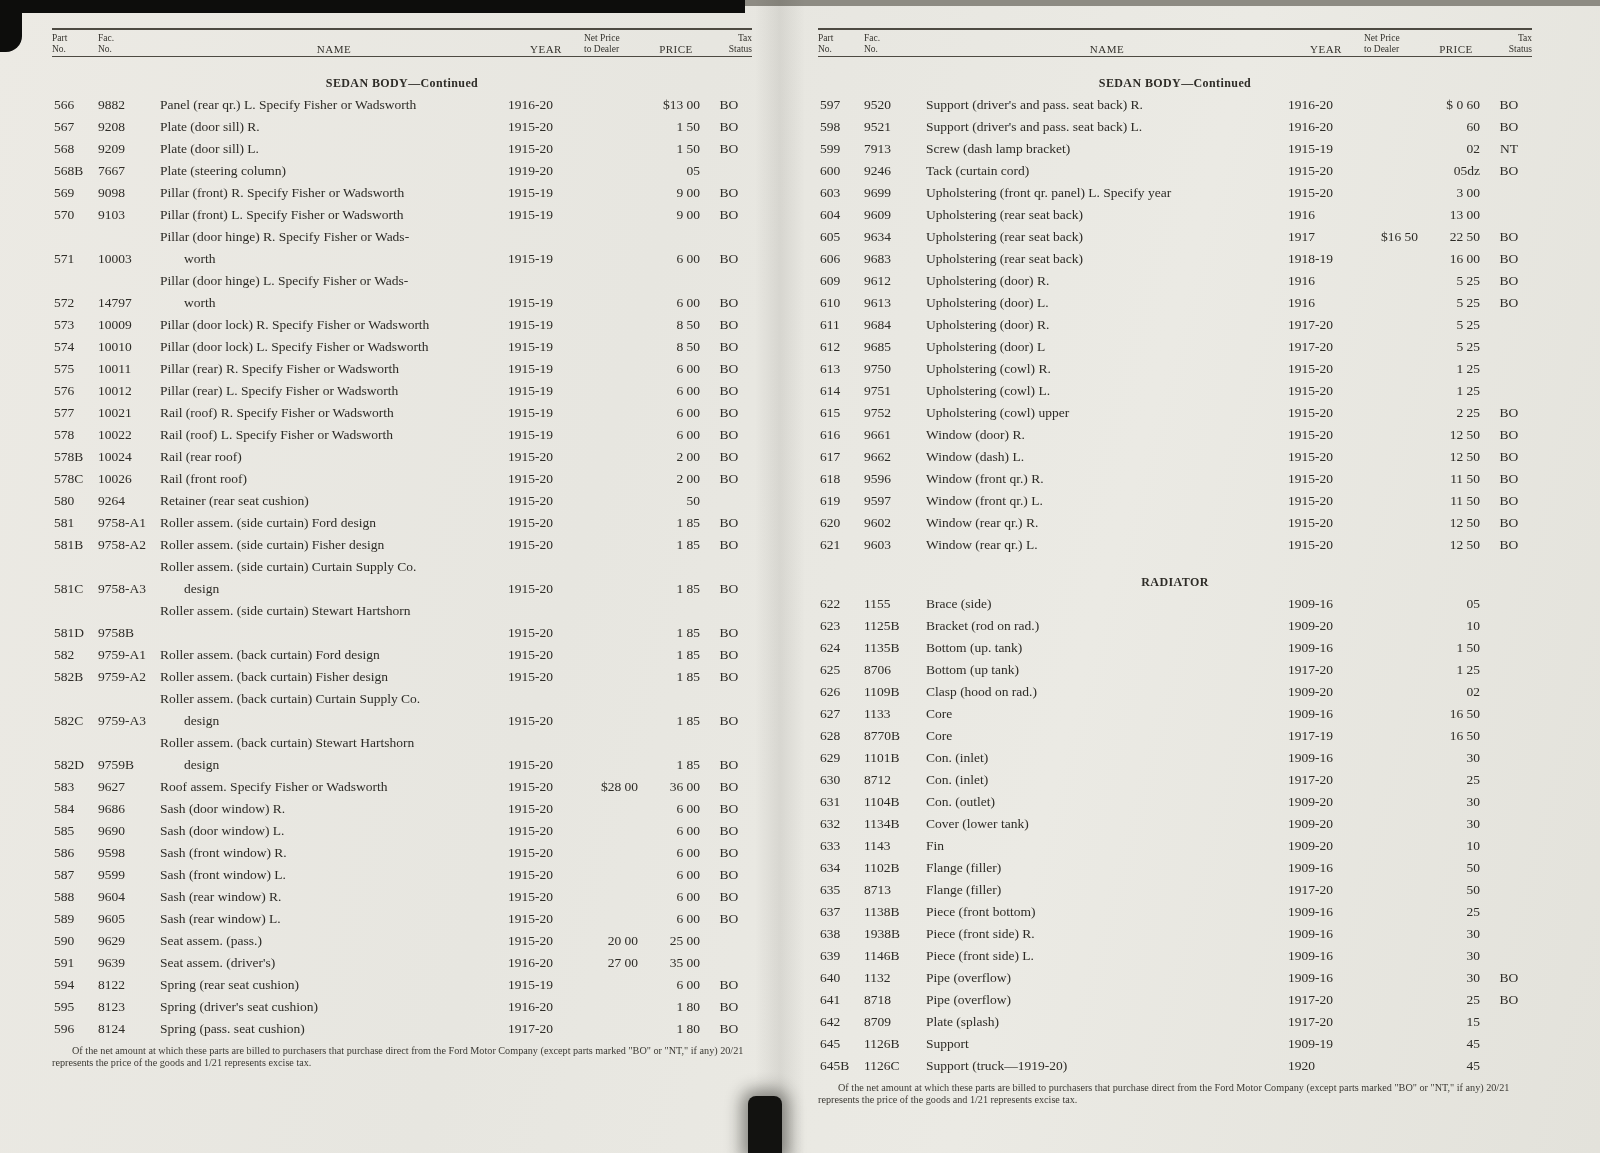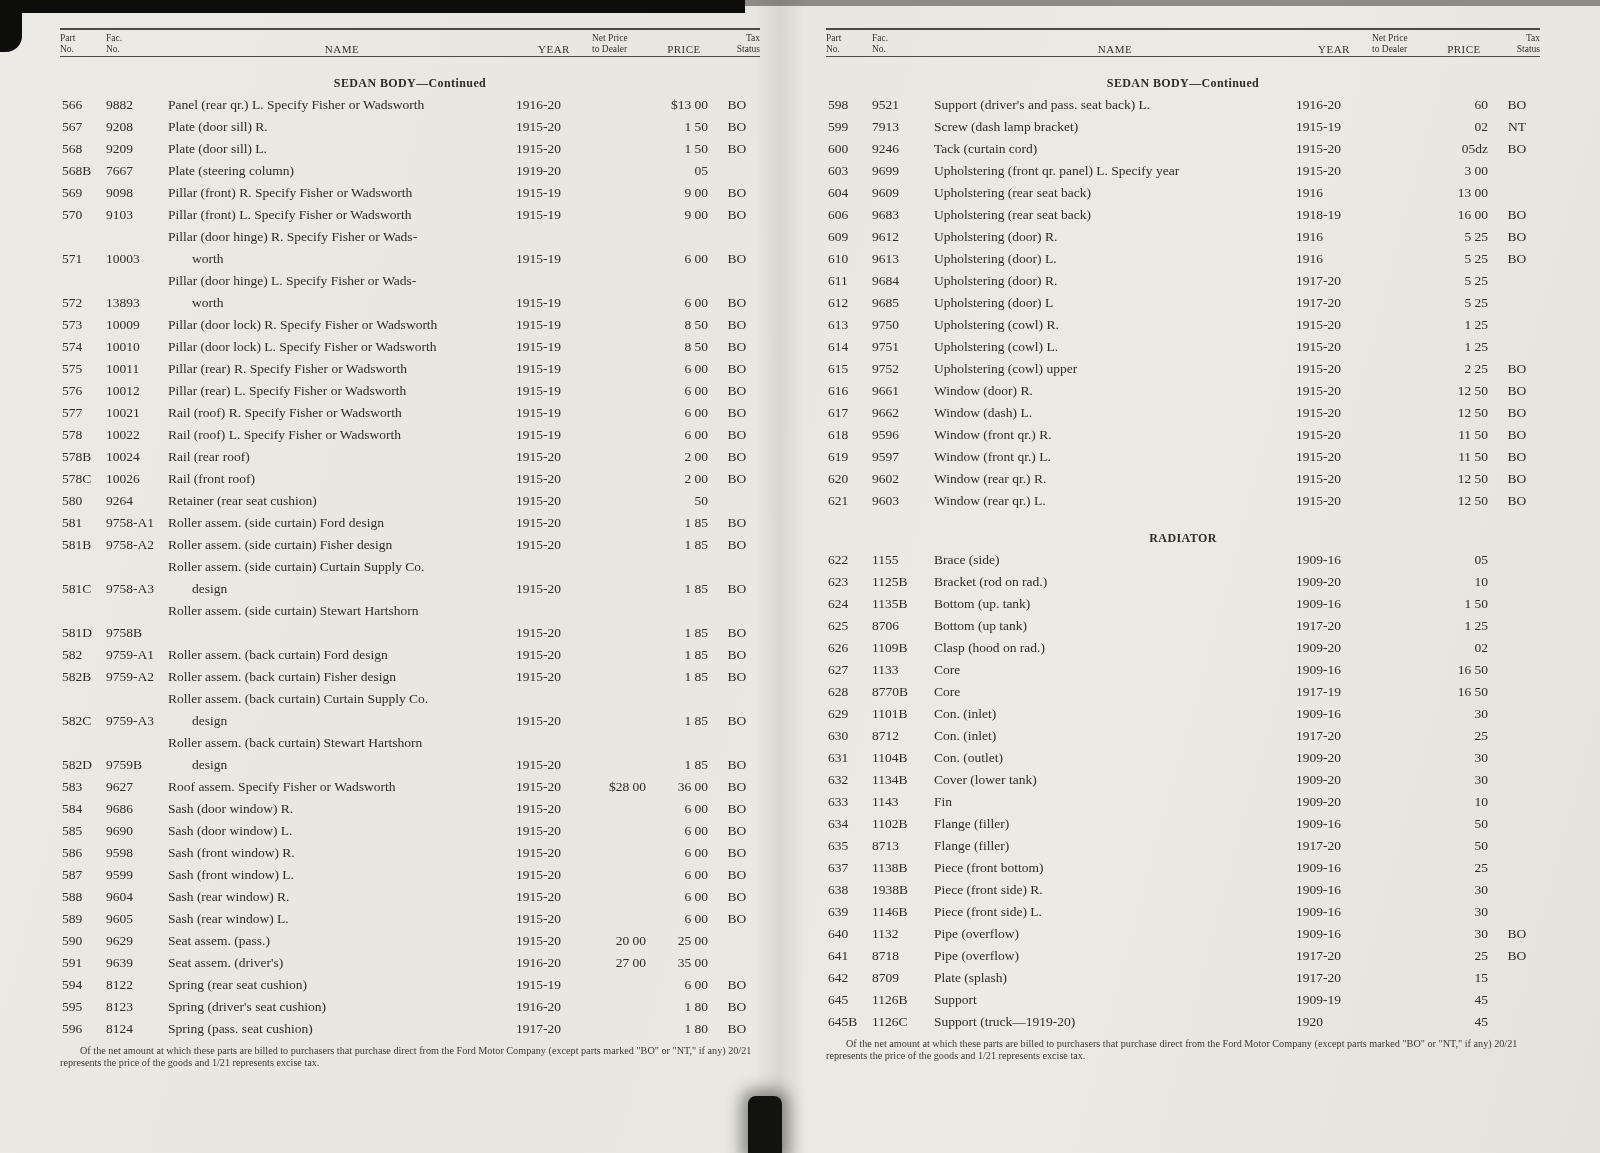--- a/index.html
+++ b/index.html
@@ -16,21 +16,21 @@
   }
   .artifact { position:absolute; }
   .top-bar-left { left:0; top:0; width:745px; height:13px; background:#0d0d0c; }
   .top-bar-right { left:745px; top:0; width:855px; height:6px; background:#8d8b83; }
   .corner-tl { left:0; top:0; width:22px; height:52px; background:#0d0d0c; border-bottom-right-radius:16px; }
   .gutter-shadow { left:755px; top:0; width:50px; height:1153px;
     background:linear-gradient(90deg,rgba(40,38,32,0) 0%,rgba(40,38,32,.09) 50%,rgba(40,38,32,0) 100%); }
   .gutter-blob { left:748px; top:1096px; width:34px; height:57px; background:#121210;
     border-radius:8px 8px 0 0; box-shadow:0 0 16px 7px rgba(25,24,20,.45); }
 
-  .page { position:absolute; top:28px;margin-left:8px; }
+  .page { position:absolute; top:28px; }
   .page-left  { left:52px;  width:700px; }
   .page-right { left:818px; width:714px; }
 
   table.parts { width:100%; border-collapse:collapse; font-size:13.5px; table-layout:fixed; }
   col.c-part  { width:46px; }
   col.c-fac   { width:62px; }
   col.c-name  { width:auto; }
   col.c-year  { width:76px; }
   col.c-net   { width:62px; }
   col.c-price { width:60px; }
@@ -179,21 +179,21 @@
               <div class="name-line">Pillar (door hinge) R.  Specify Fisher or Wads-</div>
               <div class="name-line name-cont">worth</div>
             </td>
             <td class="cell-year">1915-19</td>
             <td class="cell-net"></td>
             <td class="cell-price">6 00</td>
             <td class="cell-tax">BO</td>
           </tr>
           <tr>
             <td class="cell-part">572</td>
-            <td class="cell-fac">13893</td>
+            <td class="cell-fac">14797</td>
             <td class="cell-name">
               <div class="name-line">Pillar (door hinge) L.  Specify Fisher or Wads-</div>
               <div class="name-line name-cont">worth</div>
             </td>
             <td class="cell-year">1915-19</td>
             <td class="cell-net"></td>
             <td class="cell-price">6 00</td>
             <td class="cell-tax">BO</td>
           </tr>
           <tr>
@@ -548,20 +548,31 @@
           <th class="h-price">PRICE</th>
           <th class="h-tax">Tax
 Status</th>
         </tr>
       </thead>
       <tbody>
           <tr>
             <td colspan="7" class="section-cell">SEDAN BODY—Continued</td>
           </tr>
           <tr>
+            <td class="cell-part">597</td>
+            <td class="cell-fac">9520</td>
+            <td class="cell-name">
+              <div class="name-line">Support (driver's and pass. seat back) R.</div>
+            </td>
+            <td class="cell-year">1916-20</td>
+            <td class="cell-net"></td>
+            <td class="cell-price">$ 0 60</td>
+            <td class="cell-tax">BO</td>
+          </tr>
+          <tr>
             <td class="cell-part">598</td>
             <td class="cell-fac">9521</td>
             <td class="cell-name">
               <div class="name-line">Support (driver's and pass. seat back) L.</div>
             </td>
             <td class="cell-year">1916-20</td>
             <td class="cell-net"></td>
             <td class="cell-price">60</td>
             <td class="cell-tax">BO</td>
           </tr>
@@ -601,20 +612,31 @@
           <tr>
             <td class="cell-part">604</td>
             <td class="cell-fac">9609</td>
             <td class="cell-name">
               <div class="name-line">Upholstering (rear seat back)</div>
             </td>
             <td class="cell-year">1916</td>
             <td class="cell-net"></td>
             <td class="cell-price">13 00</td>
             <td class="cell-tax"></td>
+          </tr>
+          <tr>
+            <td class="cell-part">605</td>
+            <td class="cell-fac">9634</td>
+            <td class="cell-name">
+              <div class="name-line">Upholstering (rear seat back)</div>
+            </td>
+            <td class="cell-year">1917</td>
+            <td class="cell-net">$16 50</td>
+            <td class="cell-price">22 50</td>
+            <td class="cell-tax">BO</td>
           </tr>
           <tr>
             <td class="cell-part">606</td>
             <td class="cell-fac">9683</td>
             <td class="cell-name">
               <div class="name-line">Upholstering (rear seat back)</div>
             </td>
             <td class="cell-year">1918-19</td>
             <td class="cell-net"></td>
             <td class="cell-price">16 00</td>

